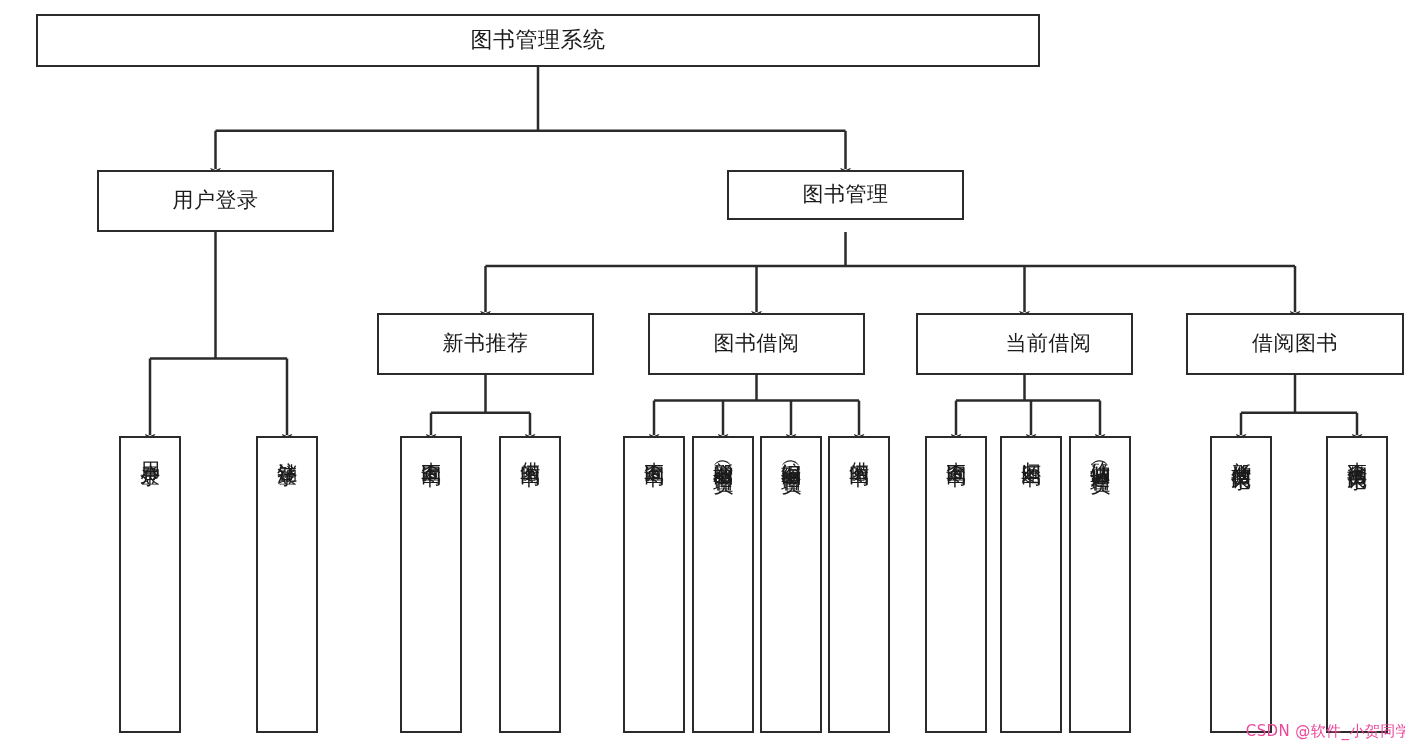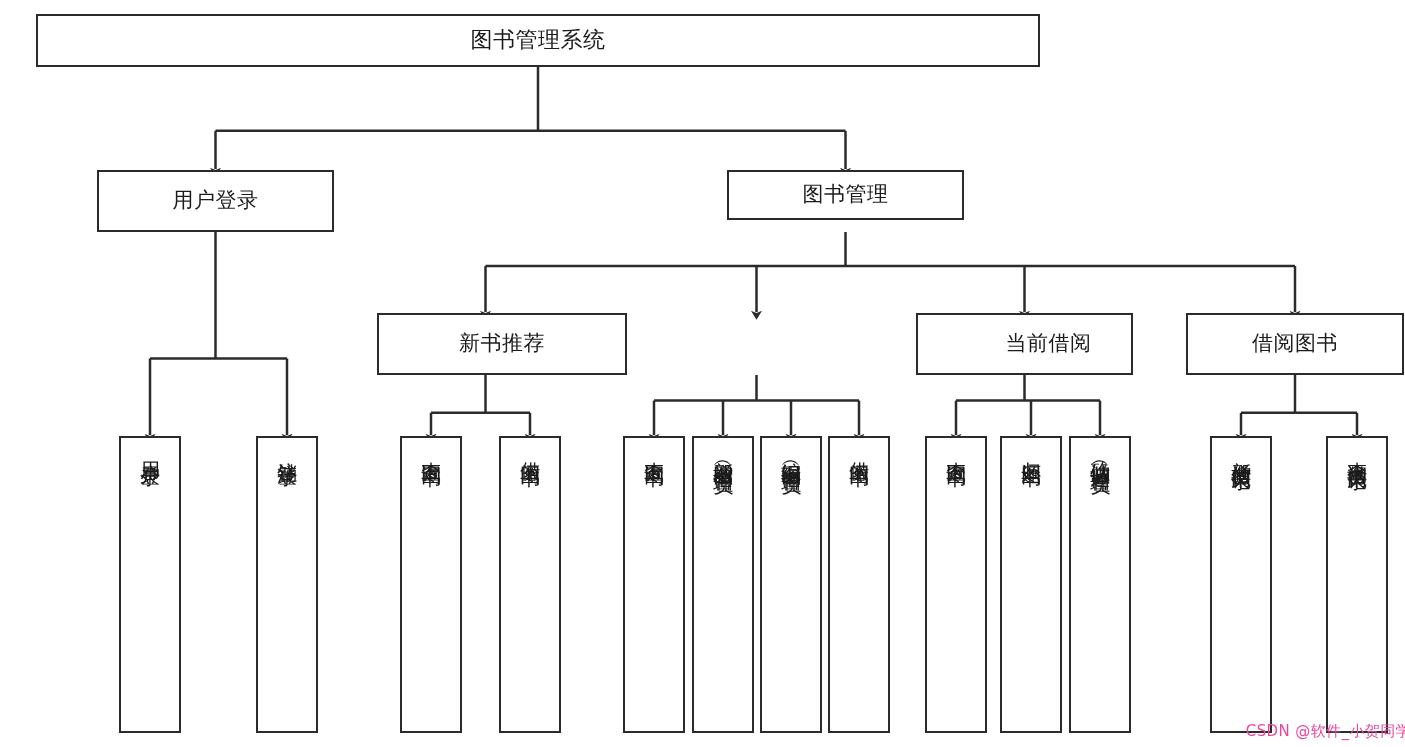--- a/index.html
+++ b/index.html
@@ -105,24 +105,27 @@
   </div>
 
   <div class="node horiz" style="left: 81px; top: 170px; width: 237px; height: 62px;">
     <span class="label">用户登录</span>
   </div>
 
   <div class="node horiz" style="left: 711px; top: 170px; width: 237px; height: 50px;">
     <span class="label">图书管理</span>
   </div>
 
-  <div class="node horiz" style="left: 361px; top: 313px; width: 250px; height: 62px;">
+  <div class="node horiz" style="left: 361px; top: 313px; width: 217px; height: 62px;">
     <span class="label">新书推荐</span>
   </div>
 
+  <div class="node horiz" style="left: 632px; top: 313px; width: 217px; height: 62px;">
+    <span class="label">图书借阅</span>
+  </div>
 
   <div class="node horiz" style="left: 900px; top: 313px; width: 217px; height: 62px; padding-left: 48px;">
     <span class="label">当前借阅</span>
   </div>
 
   <div class="node horiz" style="left: 1170px; top: 313px; width: 218px; height: 62px;">
     <span class="label">借阅图书</span>
   </div>
 
   <div class="node leaf" style="left: 103px; top: 436px; width: 62px; height: 297px;">

